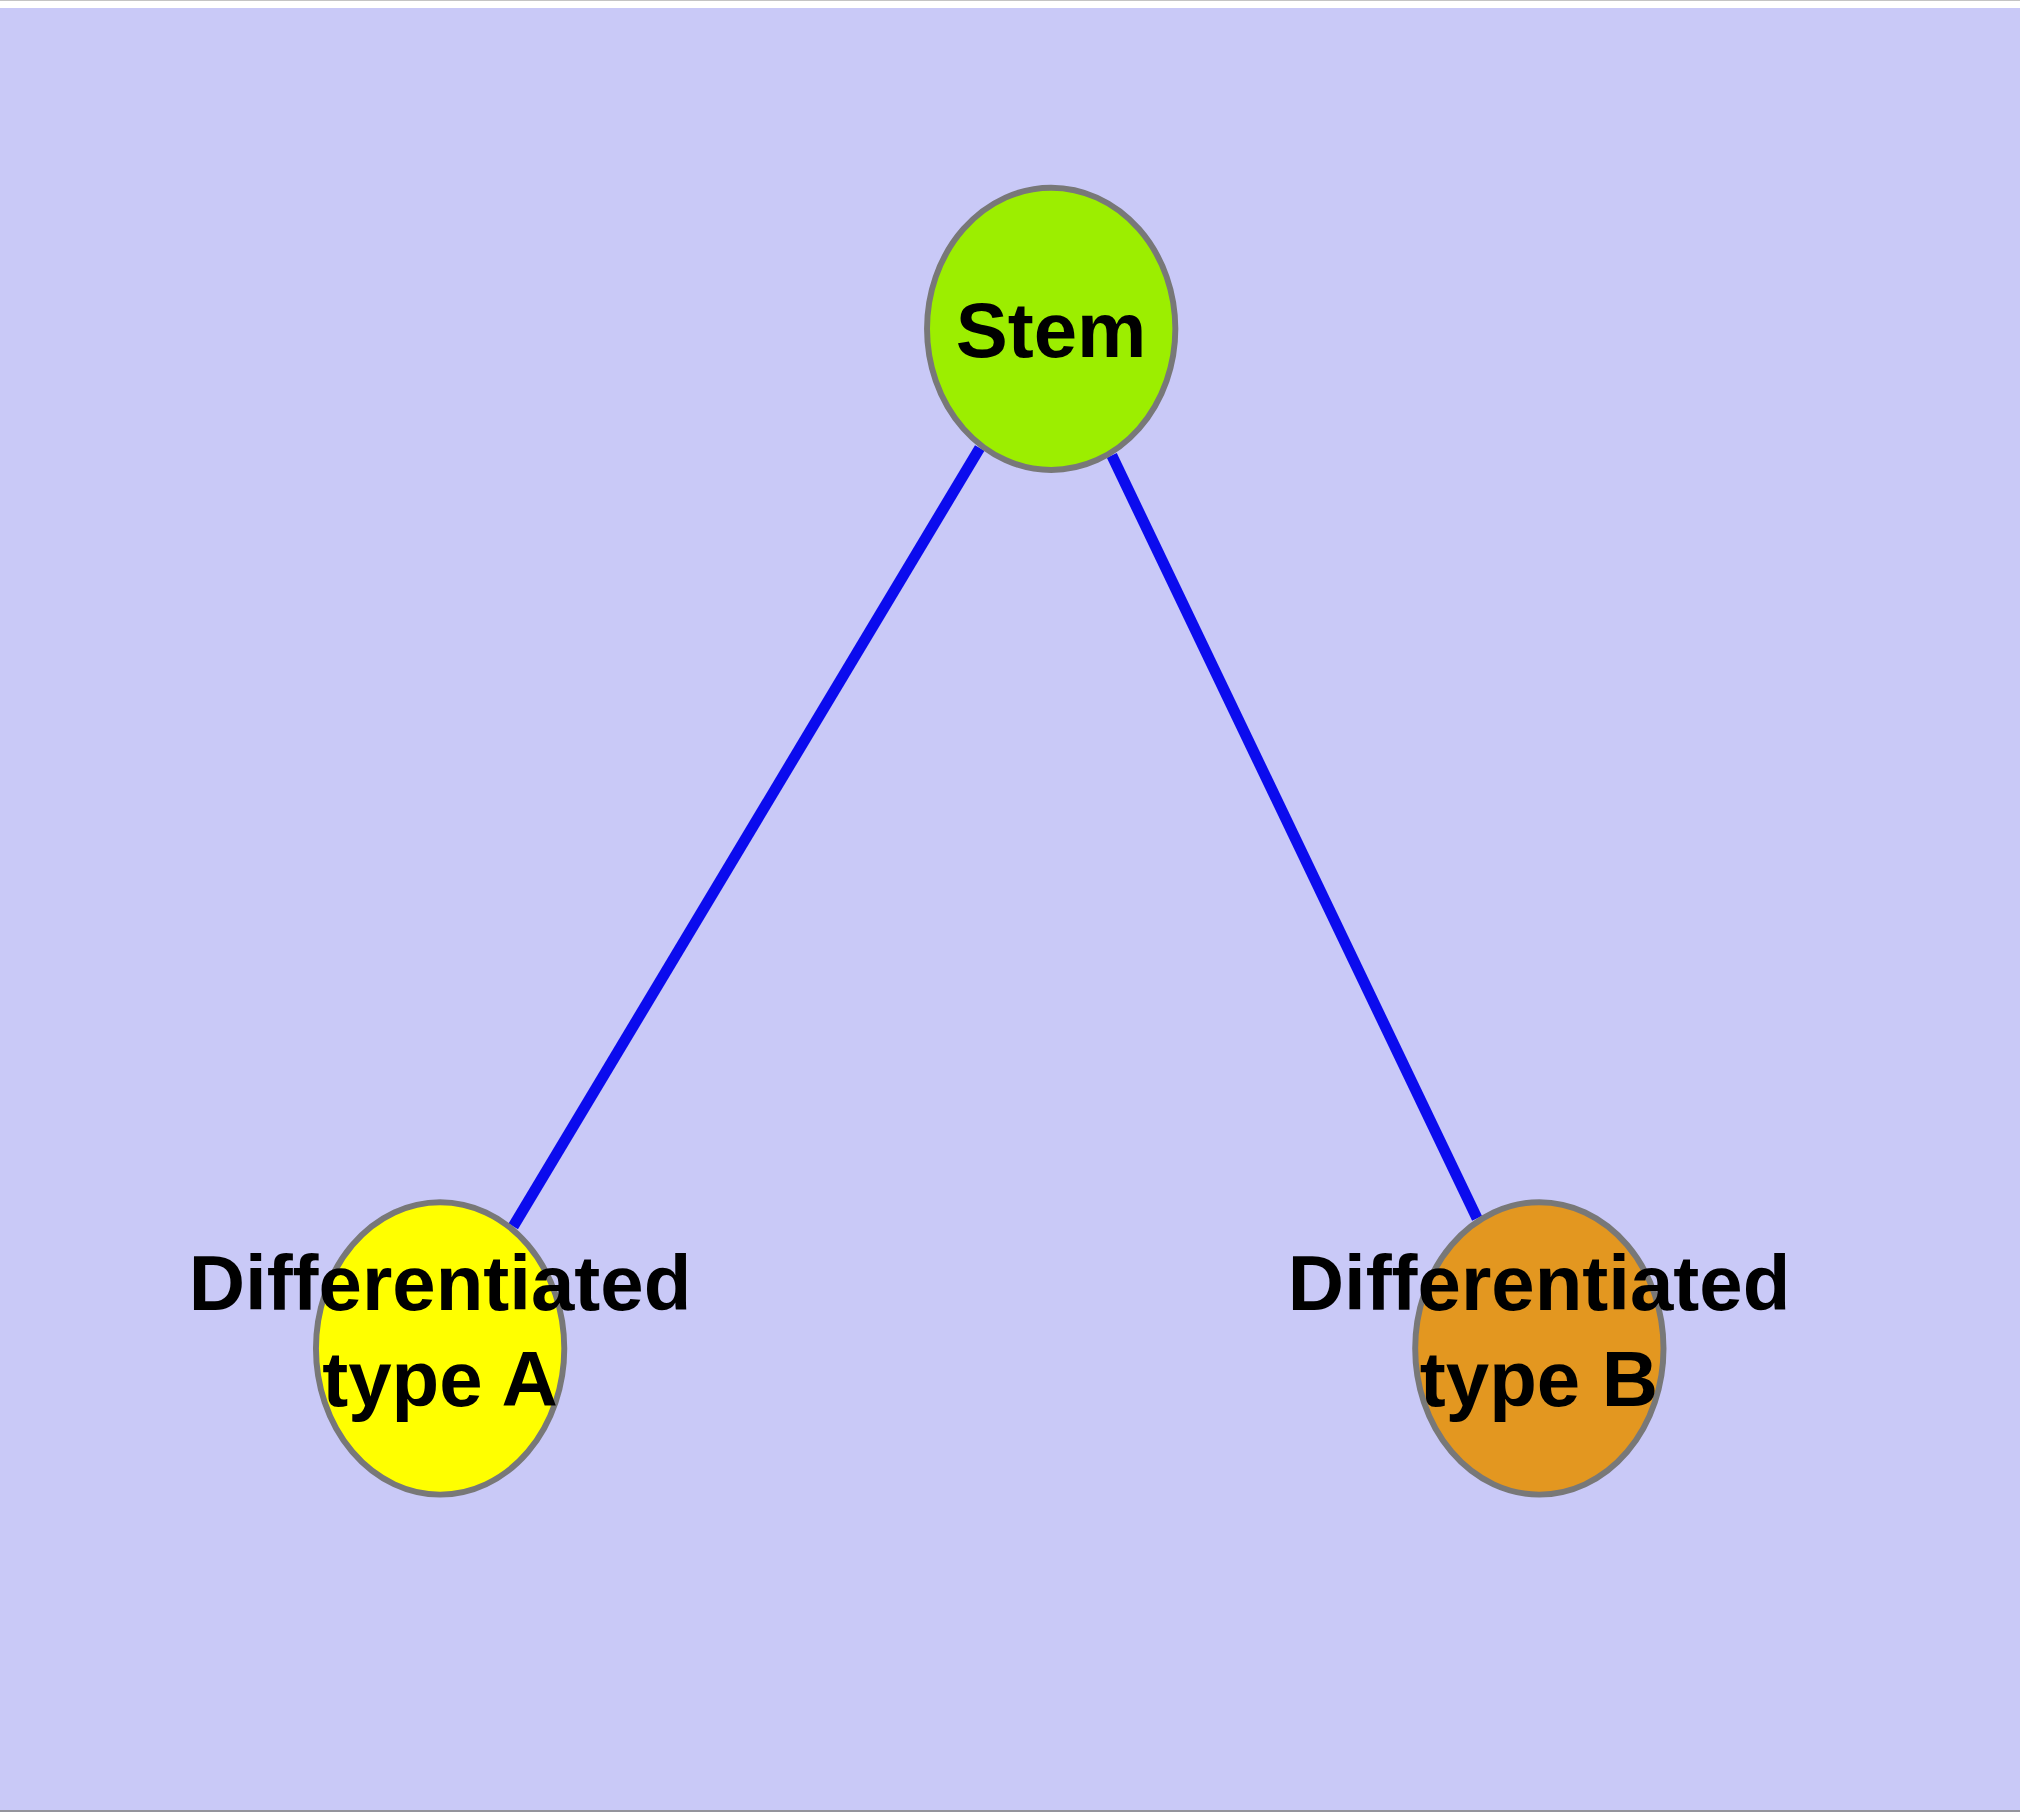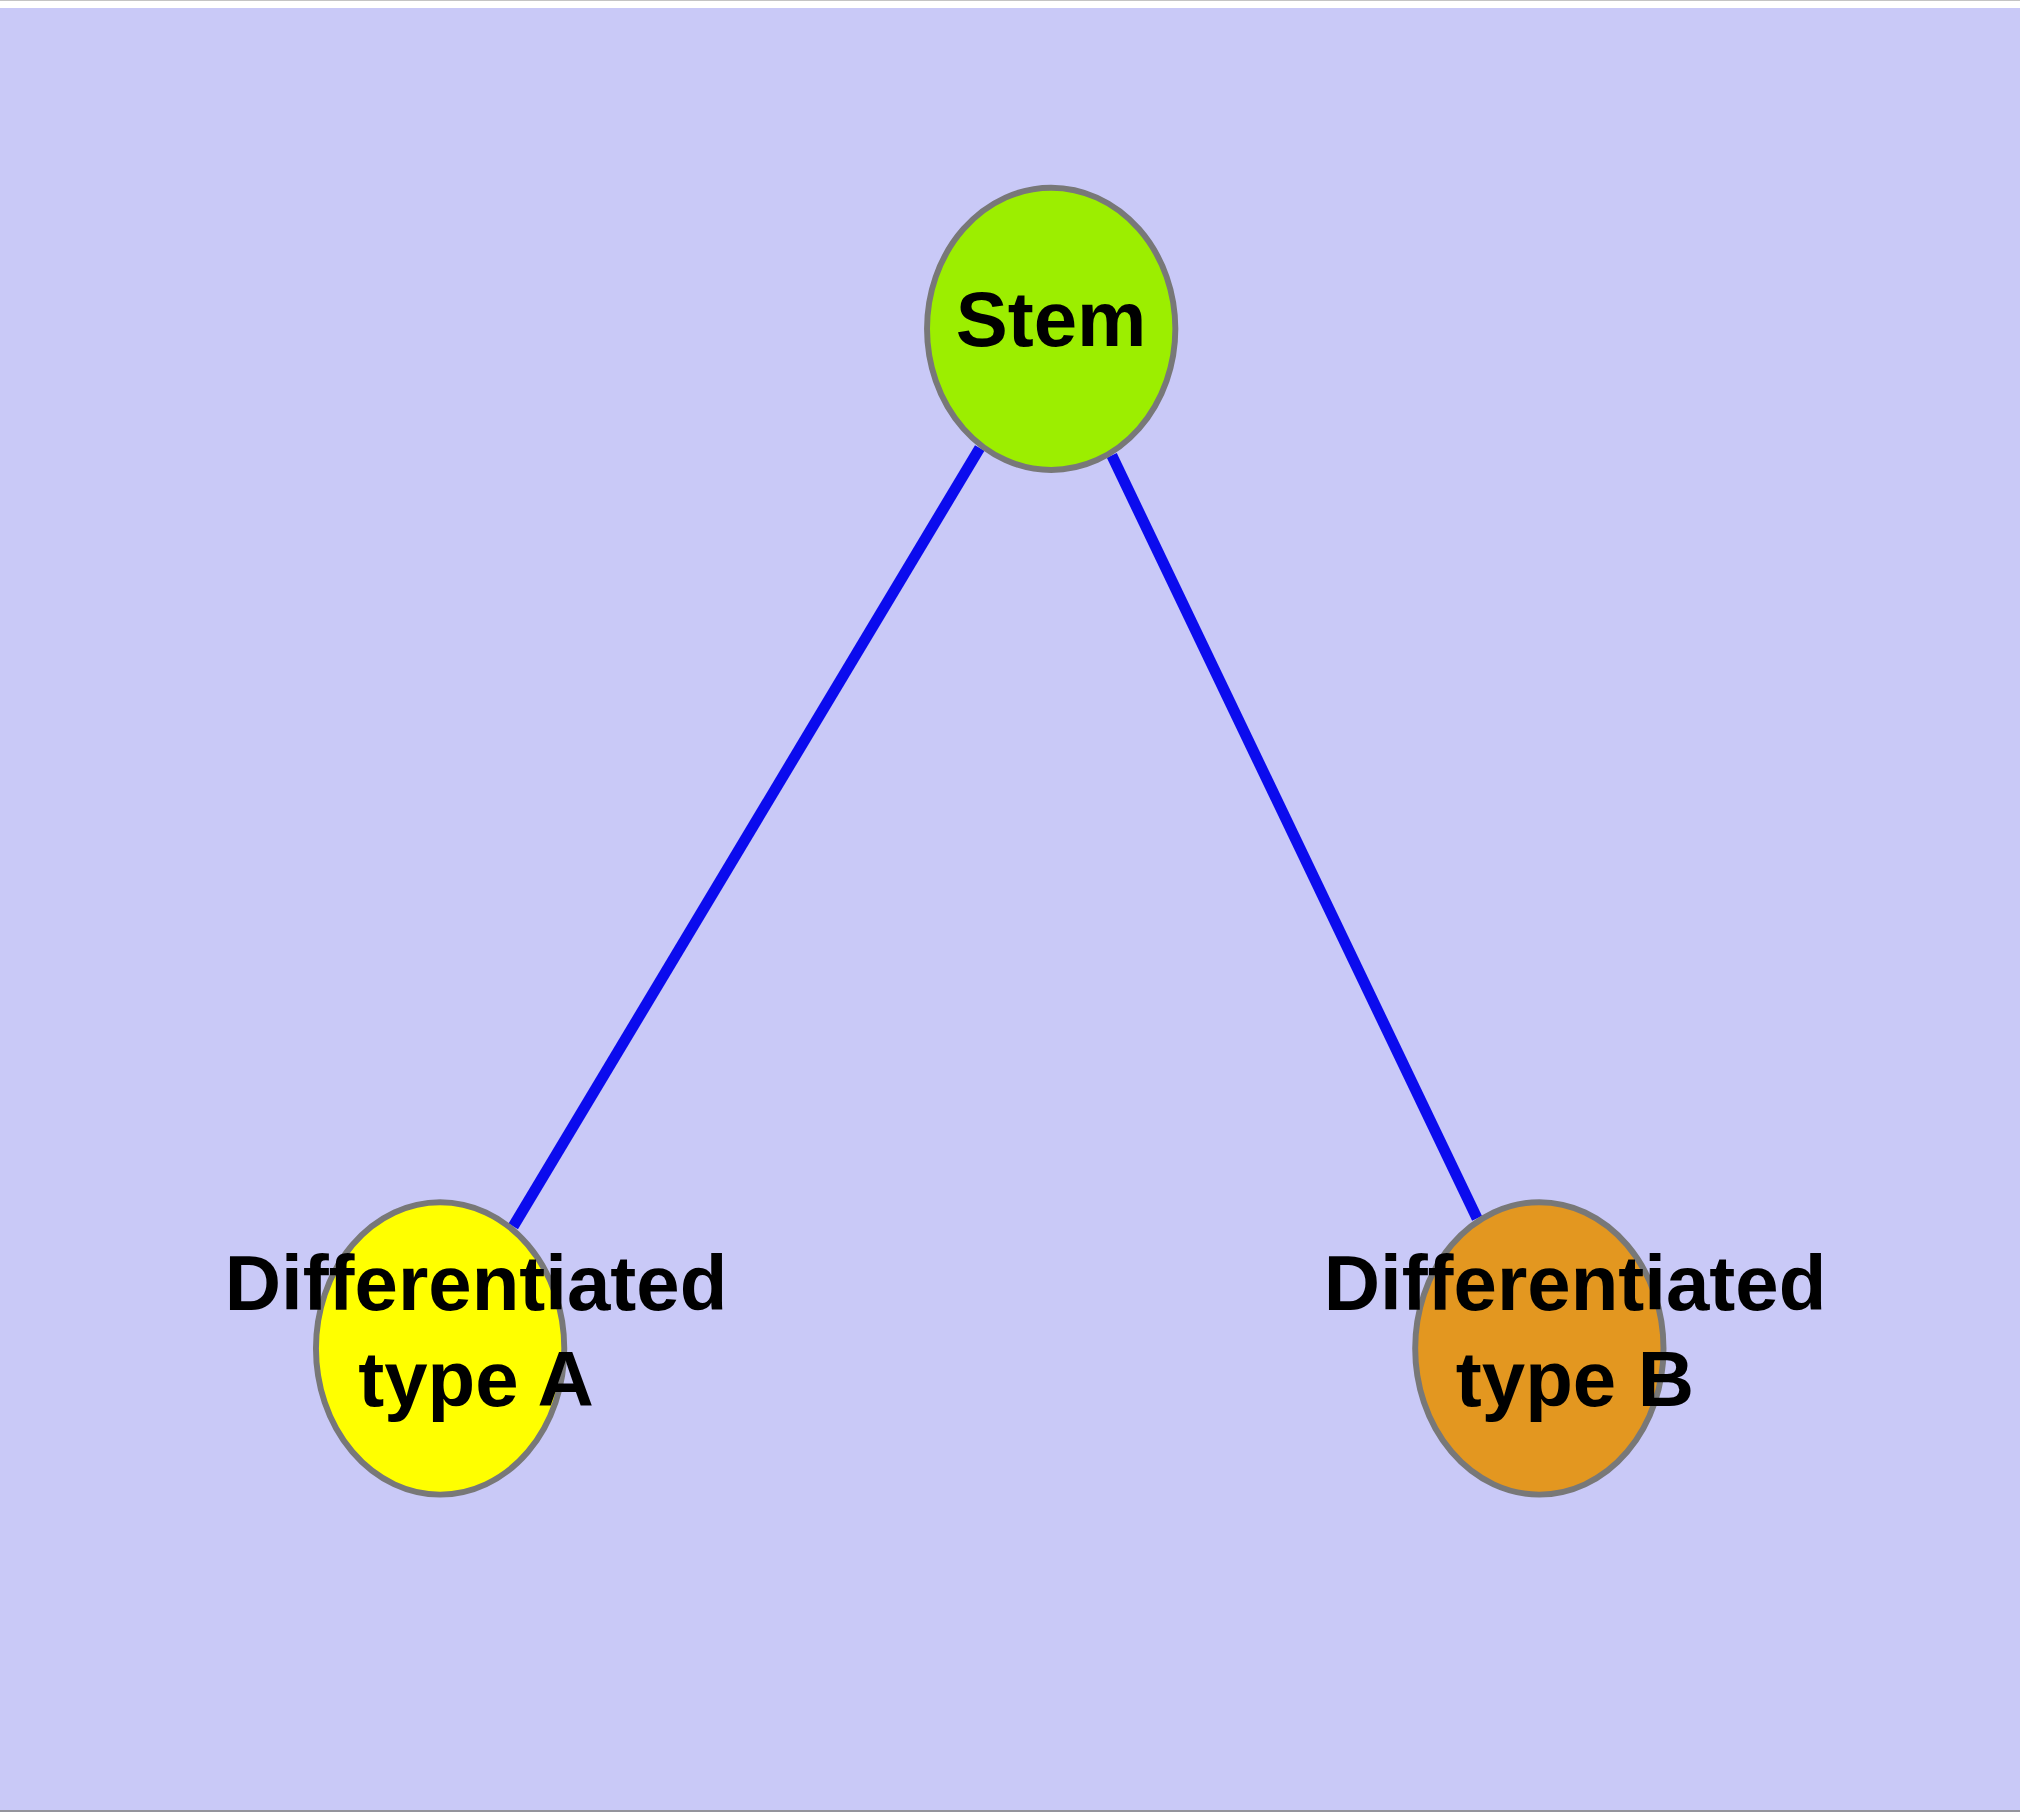--- a/index.html
+++ b/index.html
@@ -44,37 +44,37 @@
     transform: translate(-50%, -50%);
     font-weight: bold;
     font-size: 78px;
     line-height: 96px;
     color: #000000;
     white-space: pre-line;
     text-align: center;
     pointer-events: none;
   }
   .node-label.single { margin-top: -10.2px; }
-  .node-label.double { margin-top: -17px; margin-left: 36px; }
+  .node-label.double { margin-top: -17px; }
 </style>
 </head>
 <body>
 
 <div class="stage" style="background: rgb(201, 201, 247);">
   <div class="top-strip"></div>
 
   <svg class="graph" width="2021" height="1812" viewBox="0 0 2384 2138">
     <line x1="1155.7174558823585" y1="528.6267691727085" x2="605.284290460041" y2="1447.033285127005" stroke="#0b0bee" stroke-width="13"></line>
     <line x1="1311.5420119714922" y1="537.4184729196269" x2="1742.530810584903" y2="1437.5565366903445" stroke="#0b0bee" stroke-width="13"></line>
     <ellipse cx="1240" cy="388" rx="146.5" ry="166.5" fill="#9cee00" stroke="#787878" stroke-width="7"></ellipse>
     <ellipse cx="519" cy="1591" rx="146.5" ry="172.5" fill="#ffff00" stroke="#787878" stroke-width="7"></ellipse>
     <ellipse cx="1816" cy="1591" rx="146.5" ry="172.5" fill="#e39720" stroke="#787878" stroke-width="7"></ellipse>
   </svg>
 
-  <div class="node-label single" style="left: 1051px; top: 329px; color: rgb(0, 0, 0);">Stem</div>
+  <div class="node-label single" style="left: 1051px; top: 340px; color: rgb(0, 0, 0);">Stem</div>
   <div class="node-label double" style="left: 440px; top: 1348px; color: rgb(0, 0, 0);">Differentiated
 type A</div>
   <div class="node-label double" style="left: 1539px; top: 1348px; color: rgb(0, 0, 0);">Differentiated
 type B</div>
 
   <div class="bottom-line"></div>
 </div>
 
 
 </body></html>

